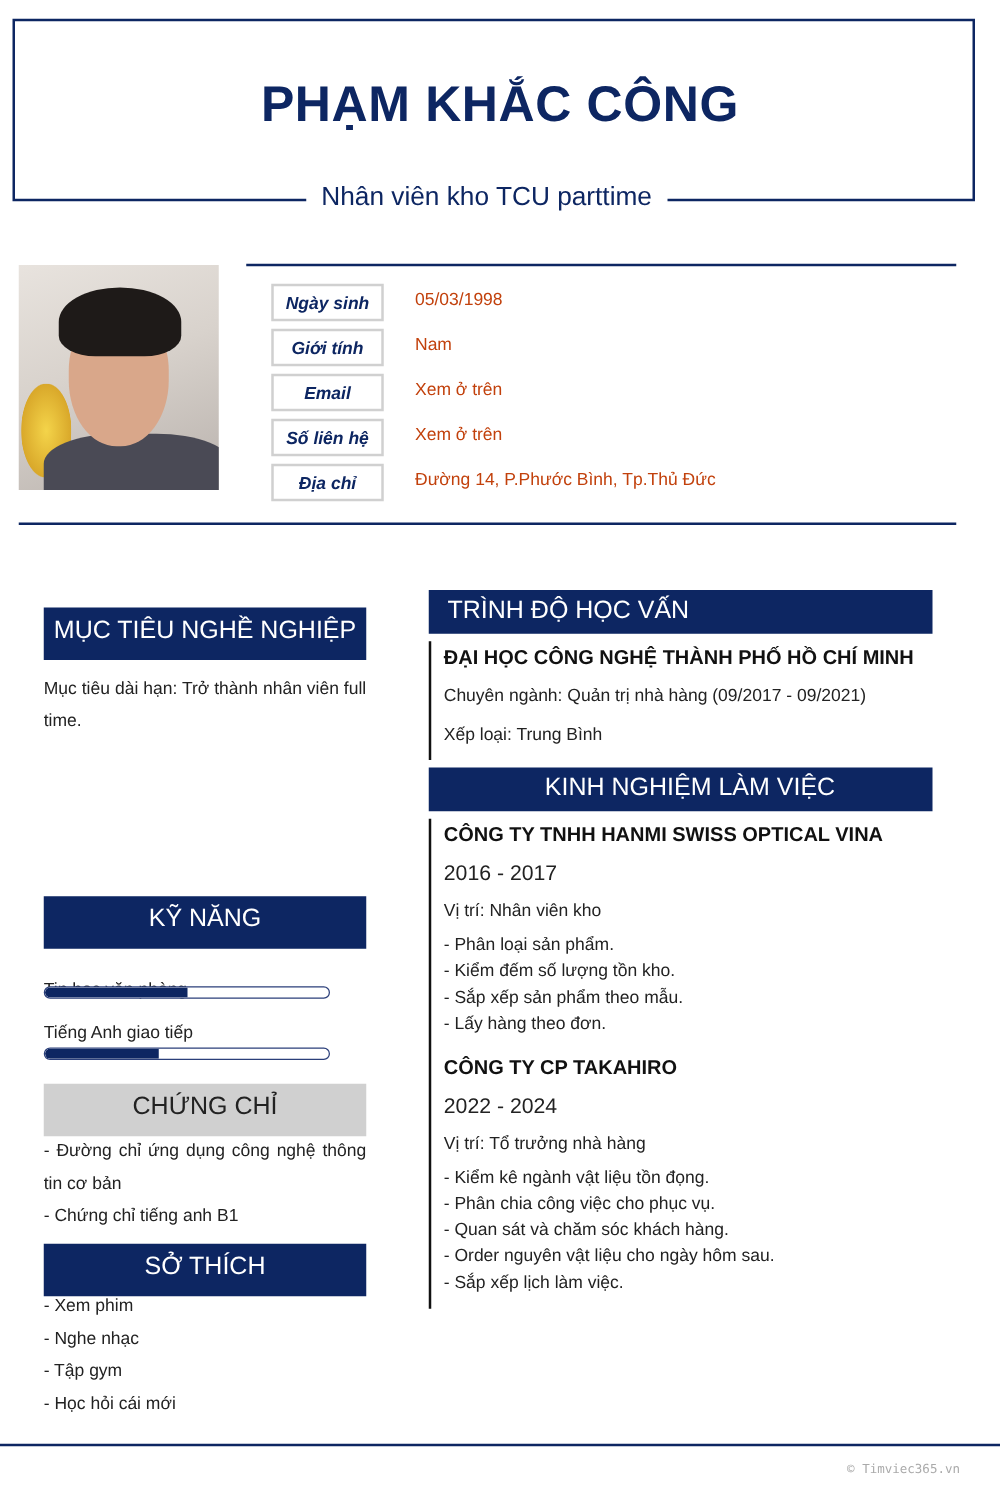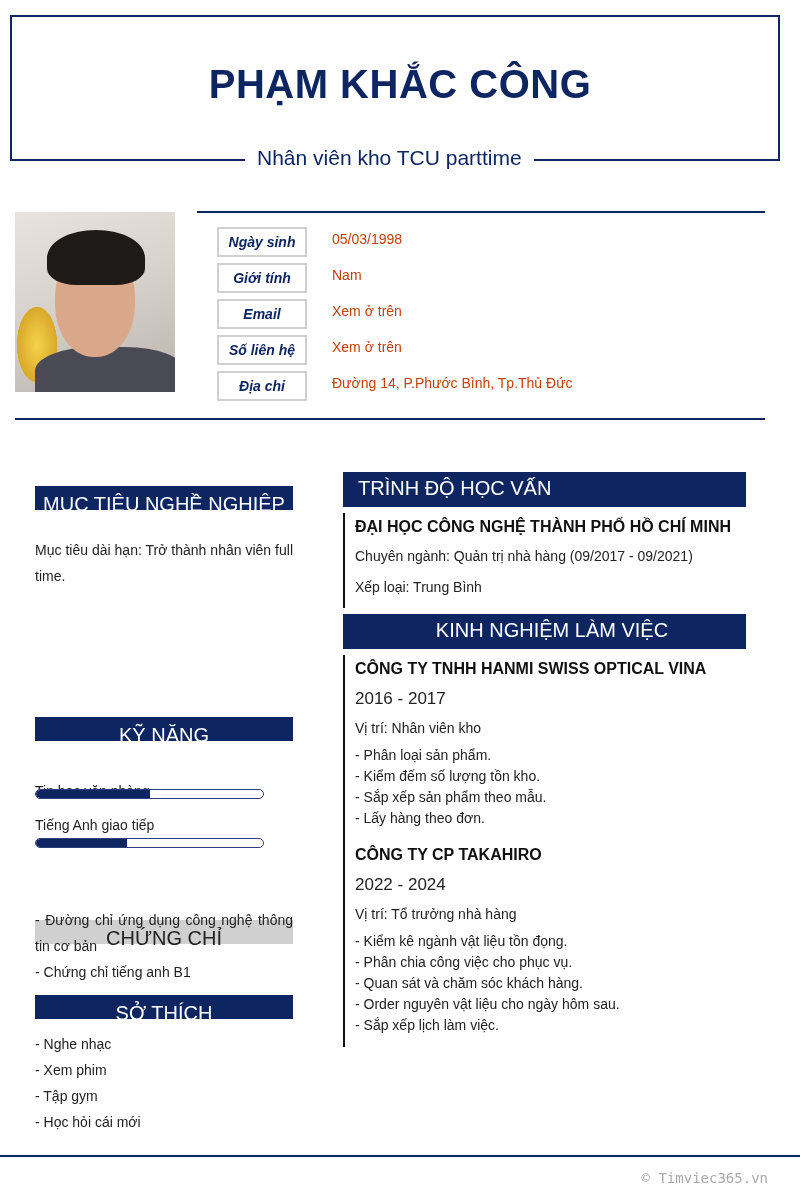--- a/index.html
+++ b/index.html
@@ -36,39 +36,39 @@
   .info-row { position: absolute; left: 217px; height: 30px; width: 560px; }
   .info-label {
     position: absolute; left: 0; top: 0; width: 90px; height: 30px;
     border: 2px solid #d0d0d0; text-align: center; line-height: 26px;
     font-size: 14px; font-weight: bold; font-style: italic; color: #0d2662;
   }
   .info-value { position: absolute; left: 115px; top: 4px; font-size: 14px; color: #c2410c; }
 
   
   .sec-head {
-    position: absolute; background: #0d2662; color: #fff; font-size: 20px; height: 24px; line-height: 36px;
+    position: absolute; background: #0d2662; color: #fff; font-size: 20px; height: 42px; line-height: 36px;
   }
   .sec-head.center { text-align: center; }
   .sec-head.left { padding-left: 15px; }
   .sec-head.grey { background: #d0d0d0; color: #222; }
 
   .left-text { position: absolute; left: 35px; width: 258px; font-size: 14px; line-height: 26px; text-align: justify; color: #222; }
 
   .skill-label { position: absolute; left: 35px; font-size: 14px; color: #222; }
   .bar { position: absolute; left: 35px; width: 229px; height: 10px; border: 1.5px solid #2b3f7a; border-radius: 5px; background: #fff; overflow: hidden; }
   .bar .fill { height: 100%; background: #0d2662; border-radius: 5px 0 0 5px; }
 
   .vline { position: absolute; left: 343px; width: 2px; background: #111; }
   .r-title { position: absolute; left: 355px; font-size: 16px; font-weight: bold; color: #111; }
   .r-text { position: absolute; left: 355px; font-size: 14px; color: #222; }
   .r-year { position: absolute; left: 355px; font-size: 17px; color: #222; }
   .r-list { position: absolute; left: 355px; font-size: 14px; line-height: 21px; color: #222; list-style: none; }
 
-  .footer { position: absolute; right: 32px; top: 1170px; font-family: "DejaVu Sans Mono", monospace; font-size: 14px; color: #aaa; }
+  .footer { position: absolute; right: 32px; top: 1170px; font-family: "DejaVu Sans Mono", monospace; font-size: 10px; color: #aaa; }
 </style>
 </head>
 <body>
 
 <div class="header-box"></div>
 <div class="name">PHẠM KHẮC CÔNG</div>
 <div class="job-title">Nhân viên kho TCU parttime</div>
 
 <div class="photo">
   <div class="lantern"></div>
@@ -109,30 +109,30 @@
 <div class="sec-head center" style="left:35px; top:717px; width:258px;">KỸ NĂNG</div>
 <div class="skill-label" style="top:767px;margin-top:16px;">Tin học văn phòng</div>
 <div class="bar" style="top:789px;">
     <div class="fill" id="bar0" style="width: 50%;"></div>
   </div>
 <div class="skill-label" style="top:817px;">Tiếng Anh giao tiếp</div>
 <div class="bar" style="top:838px;">
     <div class="fill" id="bar1" style="width: 40%;"></div>
   </div>
 
-<div class="sec-head center grey" style="left:35px; top:920px; width:258px;">CHỨNG CHỈ</div>
+<div class="sec-head center grey" style="left:35px; top:867px; width:258px;">CHỨNG CHỈ</div>
 <div class="left-text" style="top:907px;">
   <div>- Đường chỉ ứng dụng công nghệ thông tin cơ bản</div>
   <div>- Chứng chỉ tiếng anh B1</div>
 </div>
 
 <div class="sec-head center" style="left:35px; top:995px; width:258px;">SỞ THÍCH</div>
 <div class="left-text" style="top:1031px;">
+  <div>- Xem phim</div>
   <div>- Nghe nhạc</div>
-  <div>- Xem phim</div>
   <div>- Tập gym</div>
   <div>- Học hỏi cái mới</div>
 </div>
 
 <div class="sec-head left" style="left:343px; top:472px; width:403px; height:35px; line-height:33px;">TRÌNH ĐỘ HỌC VẤN</div>
 <div class="vline" style="top:513px; height:95px;"></div>
 <div class="r-title" style="top:518px;">ĐẠI HỌC CÔNG NGHỆ THÀNH PHỐ HỒ CHÍ MINH</div>
 <div class="r-text" style="top:548px;">Chuyên ngành: Quản trị nhà hàng (09/2017 - 09/2021)</div>
 <div class="r-text" style="top:579px;">Xếp loại: Trung Bình</div>
 

